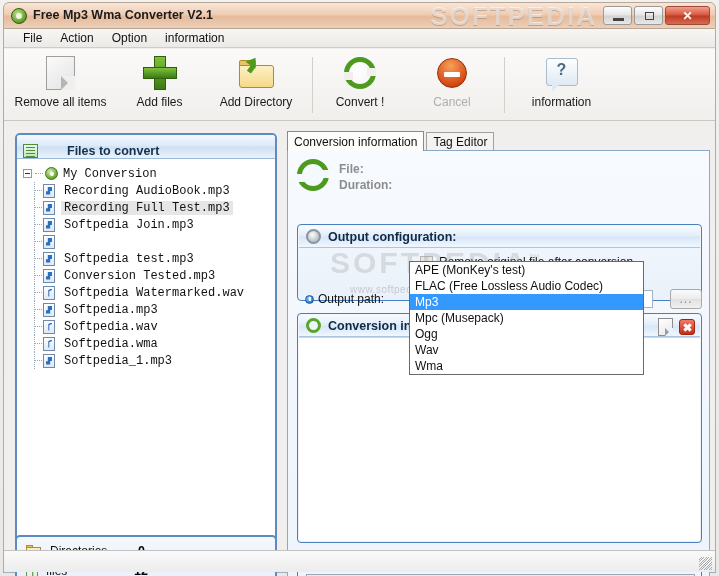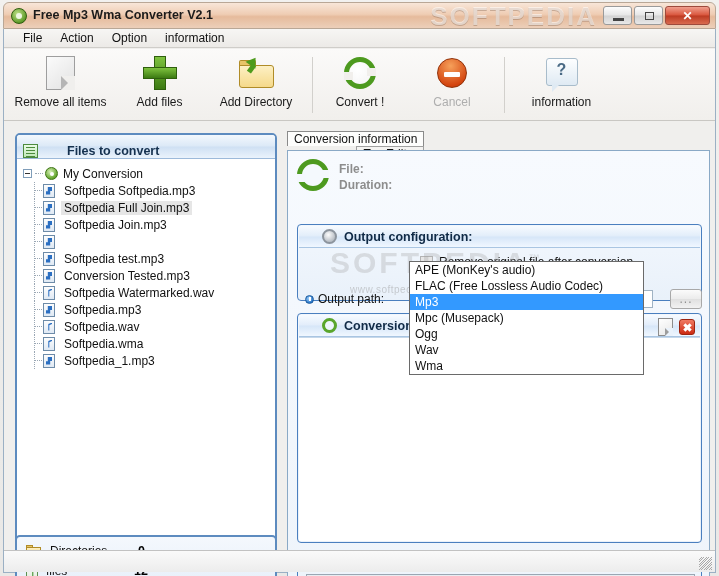--- a/index.html
+++ b/index.html
@@ -209,21 +209,21 @@
   .lp-header .hico{
     width:15px;height:14px;background:linear-gradient(180deg,#eafbe6,#bfe7b6);
     border:1px solid #4d8b3e;margin-right:7px;position:relative;box-sizing:border-box;
   }
   .lp-header .hico::after{
     content:"";position:absolute;left:2px;top:2px;right:2px;height:1px;
     box-shadow:0 0 0 0 #4d8b3e,0 3px 0 0 #4d8b3e,0 6px 0 0 #4d8b3e,0 9px 0 0 #4d8b3e;
     background:#4d8b3e;
   }
   .lp-header .htxt{font-size:12.5px;font-weight:bold;color:#15314f;}
-  .tree{padding:6px 0 0 6px;}
+  .tree{padding:6px 0 0 6px;font-family:Liberation Mono, monospace;}
   .tree-root{display:flex;align-items:center;height:17px;}
   .expander{
     width:9px;height:9px;border:1px solid #7f9db9;background:#fff;
     display:inline-block;position:relative;margin-right:3px;box-sizing:border-box;
   }
   .expander::after{
     content:"";position:absolute;left:1px;top:3px;width:5px;height:1px;background:#333;
   }
   .dots{width:8px;border-top:1px dotted #9aa7b4;height:1px;margin-right:2px;}
   .root-ico{
@@ -289,21 +289,21 @@
   .stat-ico.file::after{
     content:"";position:absolute;left:3px;top:2px;width:6px;height:9px;
     background:#3b8a28;
     clip-path:polygon(38% 100%,38% 18%,100% 0%,100% 20%,55% 34%,55% 100%);
   }
   .stat-name{font-size:12px;color:#111;width:88px;}
   .stat-val{font-size:12.5px;color:#000;font-weight:bold;}
 
   
   .rightwrap{position:absolute;left:283px;top:102px;width:423px;height:452px;}
-  .tabs{position:absolute;left:0;top:0;height:20px;display:flex;align-items:flex-end;flex-direction:column;}
+  .tabs{position:absolute;left:0;top:0;height:20px;display:flex;align-items:flex-end;}
   .tab{
     height:19px;padding:0 6px;font-size:12px;color:#111;
     background:#f4f3f1;border:1px solid #a0a0a0;border-bottom:none;
     display:flex;align-items:center;box-sizing:border-box;margin-right:2px;
   }
   .tab.active{
     background:#fdfdfc;height:20px;border-color:#8a8a8a;position:relative;z-index:3;
   }
   .tabbody{
     position:absolute;left:0;top:19px;width:423px;height:433px;
@@ -329,21 +329,21 @@
 
   
   .group{
     position:absolute;background:linear-gradient(180deg,#f2f7fd 0%,#e9f1fa 100%);
     border:1px solid #4a7fbf;border-radius:4px;box-sizing:border-box;
   }
   .group-hd{
     height:22px;margin:1px;
     background:linear-gradient(180deg,#f7fbff 0%,#e2edfa 48%,#d6e6f8 52%,#f0f7ff 100%);
     border-bottom:1px solid #a9c5e2;
-    display:flex;align-items:center;padding-left:23px;box-sizing:border-box;
+    display:flex;align-items:center;padding-left:7px;box-sizing:border-box;
   }
   .group-hd .gtxt{font-size:12.5px;font-weight:bold;color:#102a46;}
   .gear{
     width:15px;height:15px;margin-right:7px;border-radius:50%;
     background:radial-gradient(circle at 40% 35%,#fdfdfd,#b9bfc6 70%);
     border:2px solid #8c949d;box-sizing:border-box;flex:0 0 auto;
   }
   .recyc{
     width:15px;height:15px;margin-right:7px;border-radius:50%;
     border:3px solid #5aa62c;box-sizing:border-box;background:#eef6fd;flex:0 0 auto;
@@ -562,29 +562,29 @@
           <div class="root-ico"></div>
           <div class="root-label">My Conversion</div>
         </div>
         <div id="tree-items">
             <div class="tree-item">
               <div class="guide"></div>
               <div class="tee"></div>
               <div class="file-ico">
                 <div class="note"></div>
               </div>
-              <div class="item-label">Softpedia Softpedia.mp3</div>
+              <div class="item-label">Recording AudioBook.mp3</div>
             </div>
             <div class="tree-item sel">
               <div class="guide"></div>
               <div class="tee"></div>
               <div class="file-ico">
                 <div class="note"></div>
               </div>
-              <div class="item-label">Softpedia Full Join.mp3</div>
+              <div class="item-label">Recording Full Test.mp3</div>
             </div>
             <div class="tree-item">
               <div class="guide"></div>
               <div class="tee"></div>
               <div class="file-ico">
                 <div class="note"></div>
               </div>
               <div class="item-label">Softpedia Join.mp3</div>
             </div>
             <div class="tree-item">
@@ -739,21 +739,21 @@
         <div class="group" id="dirbox">
           <div class="dir-lbl">Directory:</div>
           <div class="progress">
             
           </div>
         </div>
 
       </div>
 
       <div class="droplist" id="droplist" style="left:122px;top:130px;width:235px;">
-          <div class="dl-item">APE (MonKey's audio)</div>
+          <div class="dl-item">APE (MonKey's test)</div>
           <div class="dl-item">FLAC (Free Lossless Audio Codec)</div>
           <div class="dl-item sel">Mp3</div>
           <div class="dl-item">Mpc (Musepack)</div>
           <div class="dl-item">Ogg</div>
           <div class="dl-item">Wav</div>
           <div class="dl-item">Wma</div>
         </div>
     </div>
 
     <div class="statusbar">

